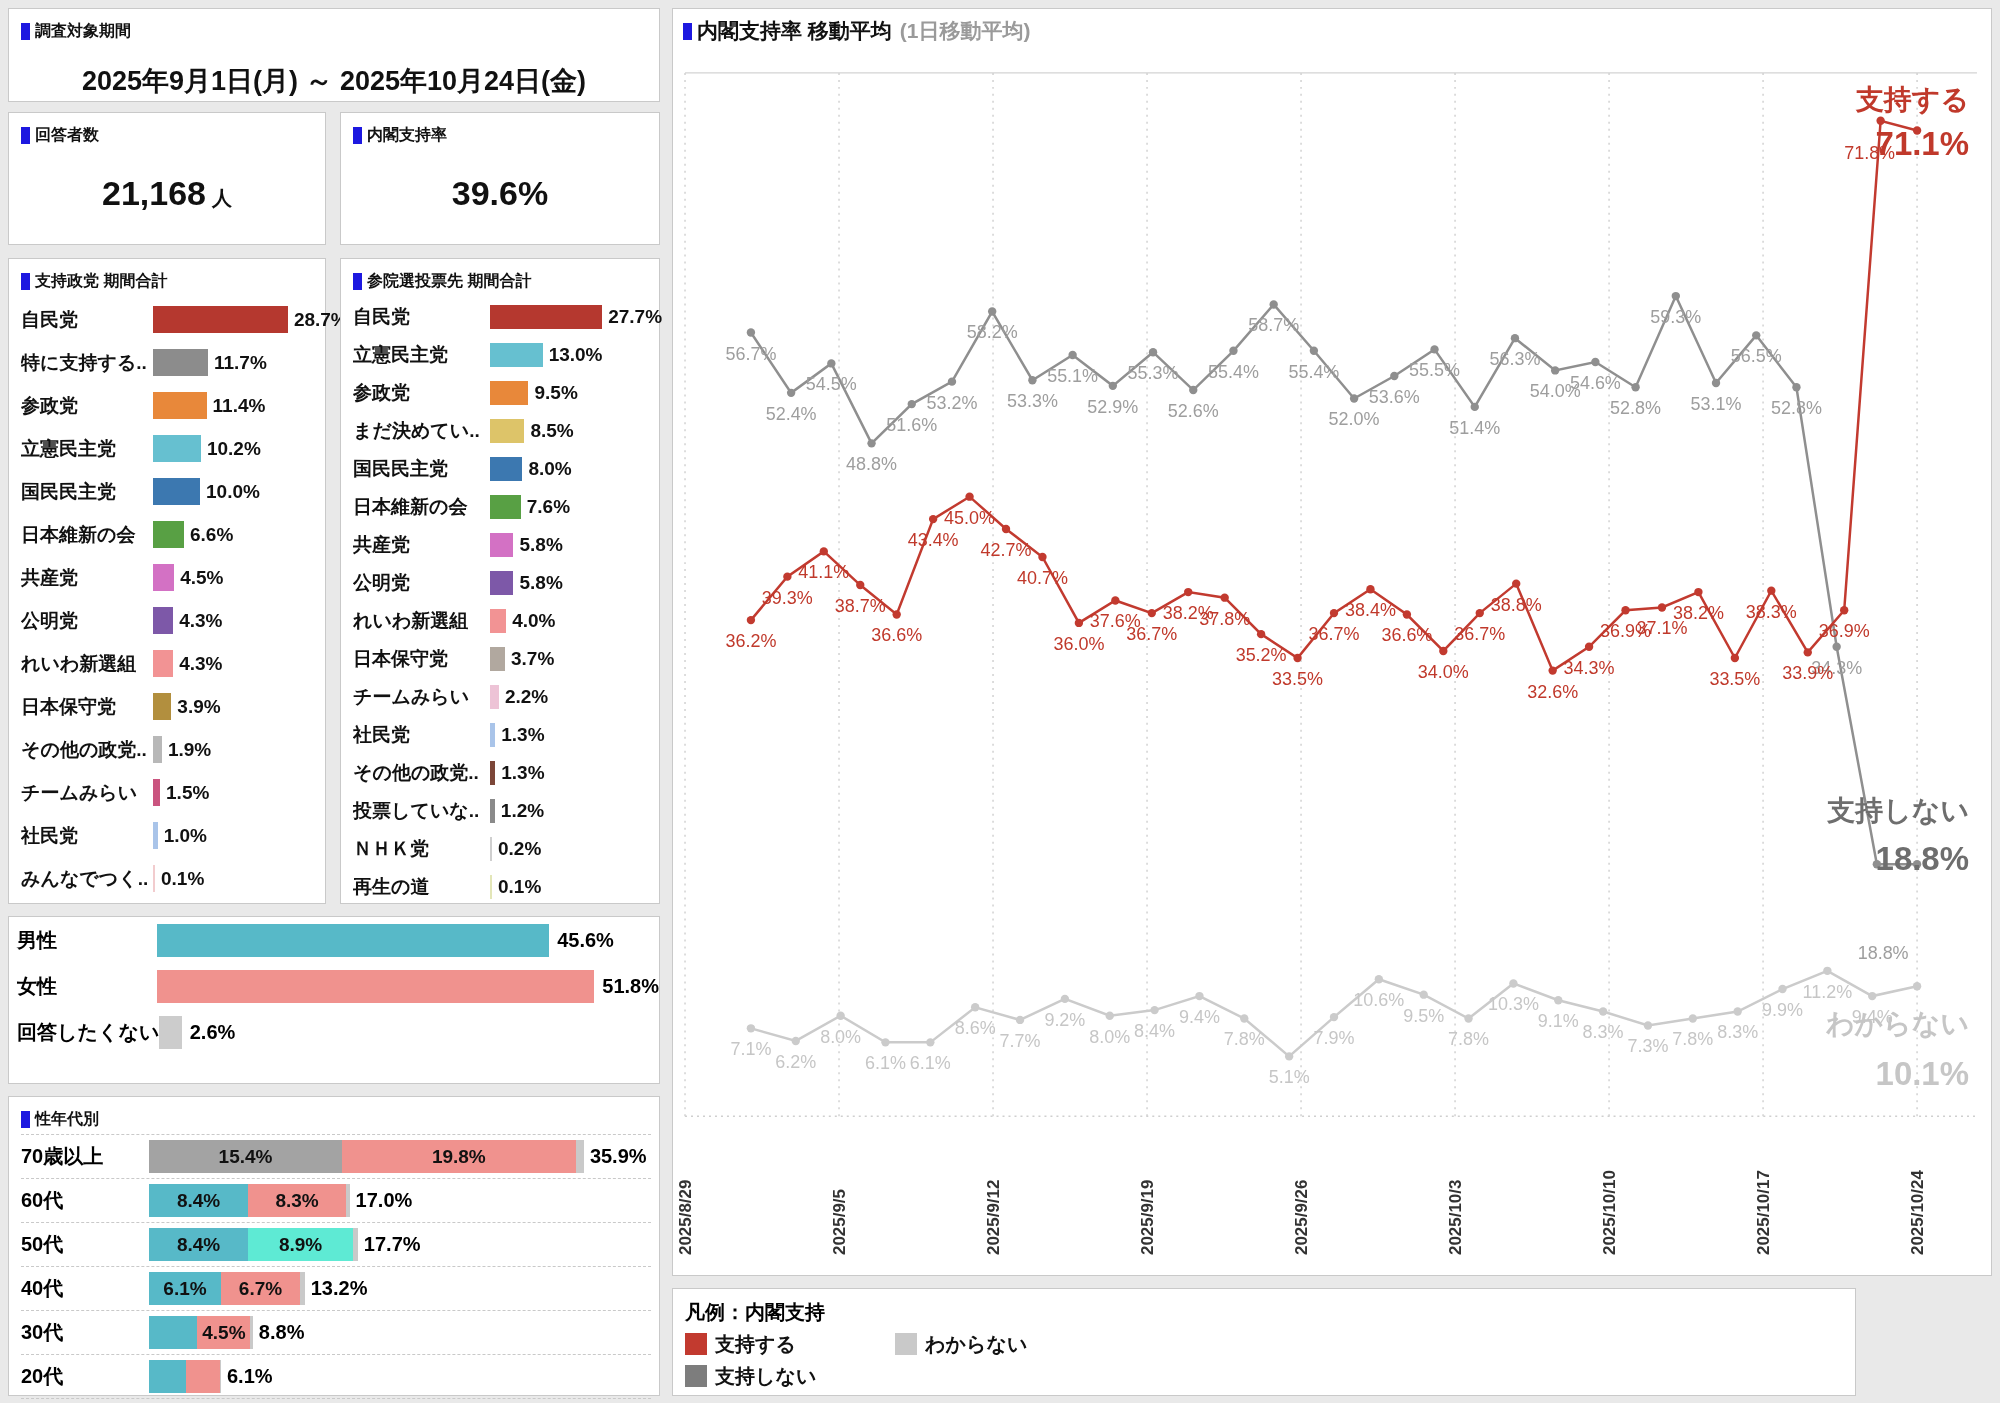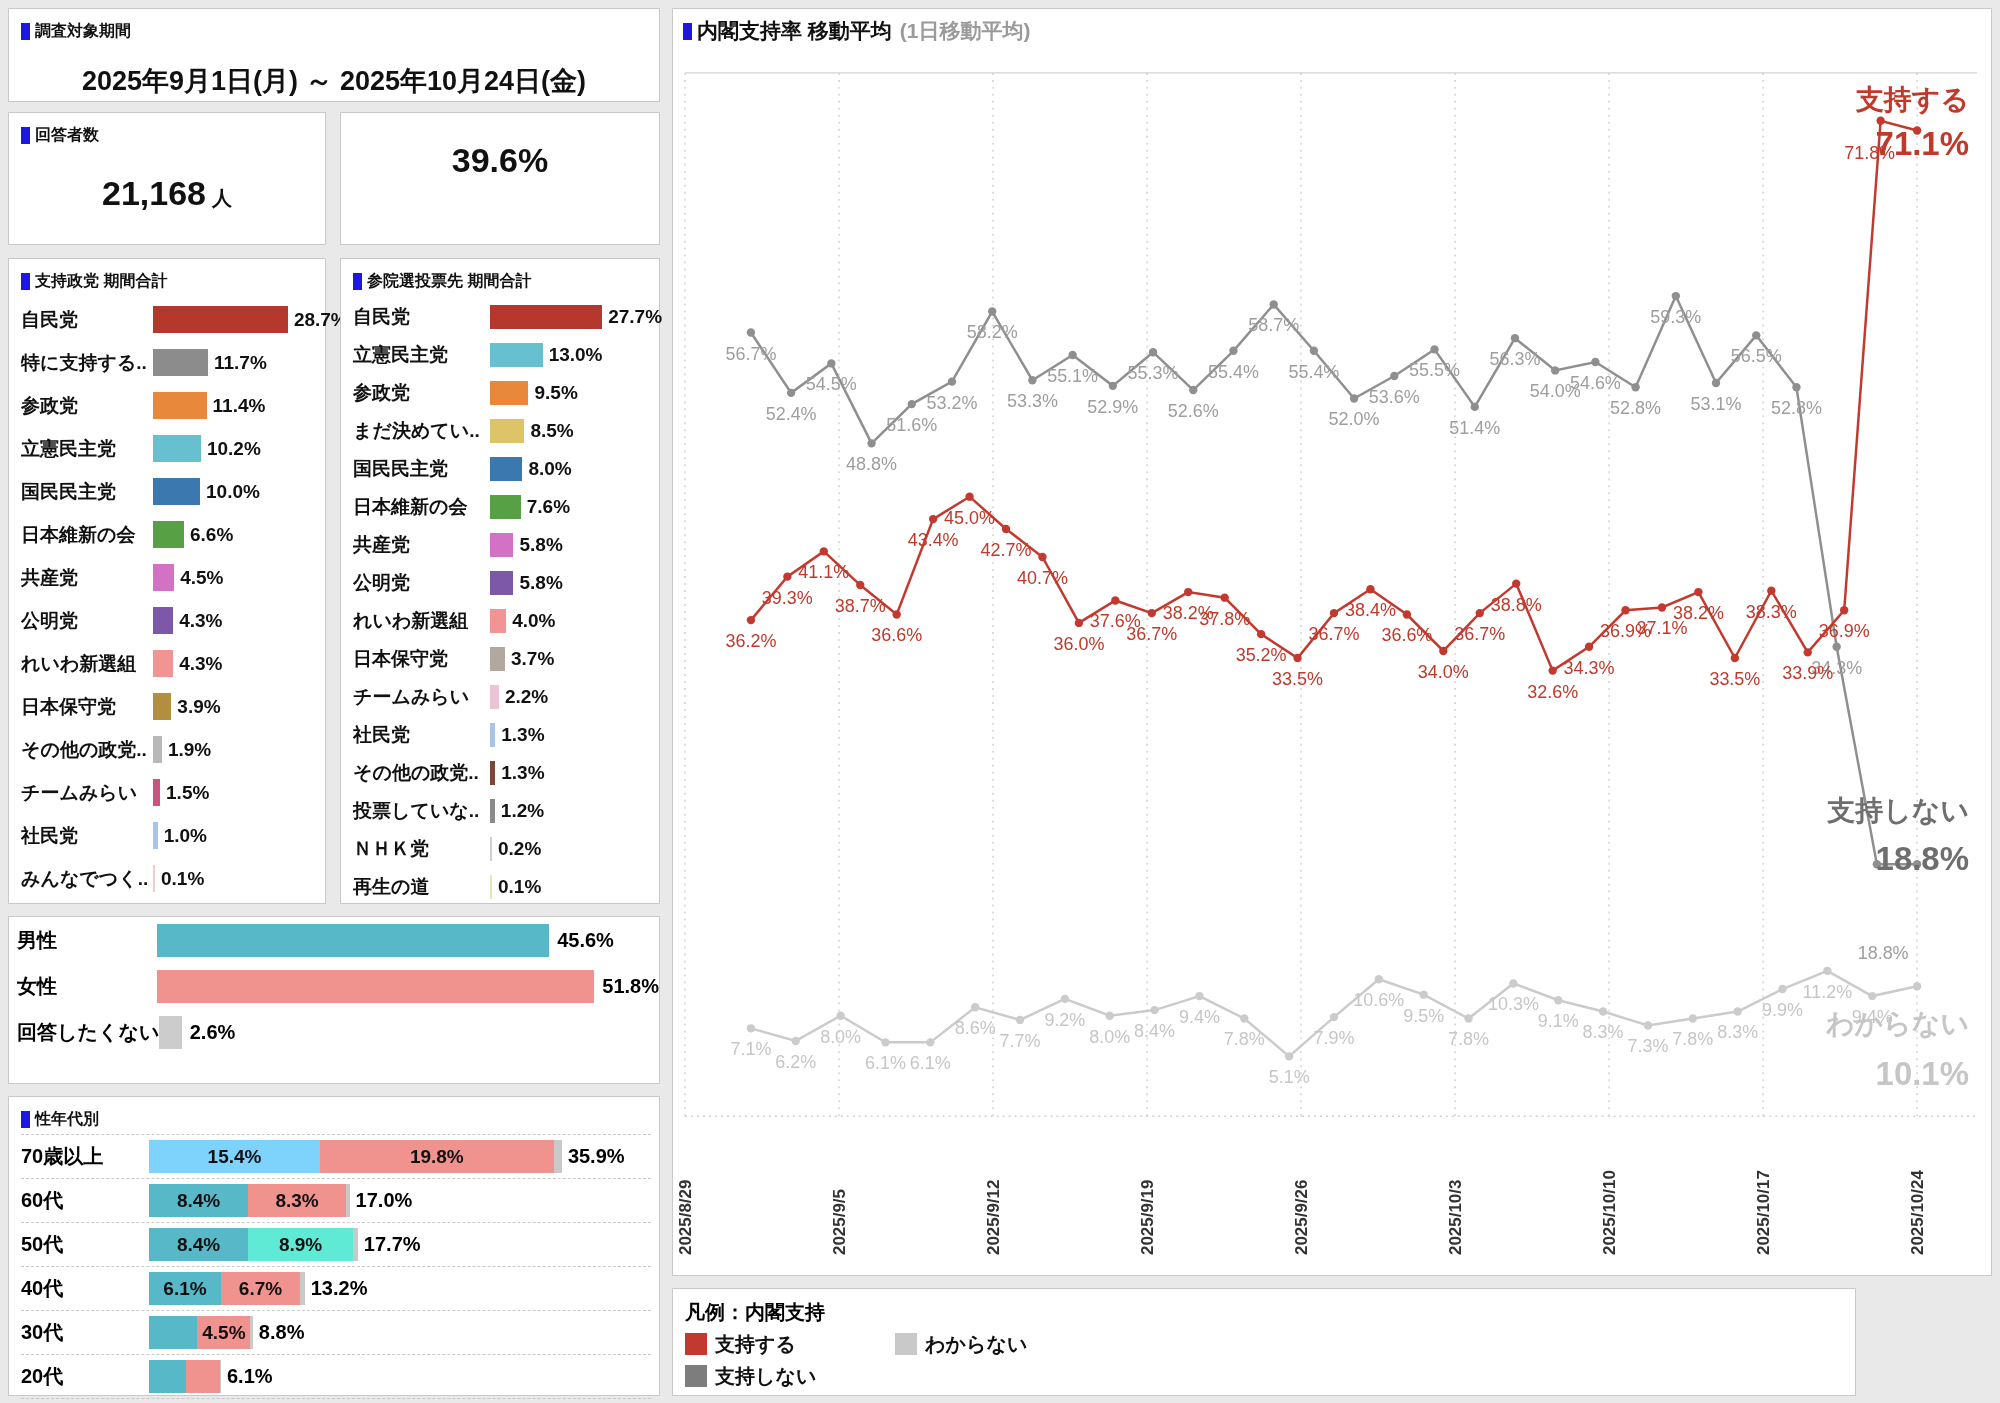--- a/index.html
+++ b/index.html
@@ -56,20 +56,24 @@
 
   <section class="box" id="box-respondents" style="left:8px;top:112px;width:318px;height:133px;">
     <div class="btitle">
         <span class="sq"></span>
         <span>回答者数</span>
       </div>
     <div class="bigval"><span>21,168</span><span class="unit">人</span></div>
   </section>
 
   <section class="box" id="box-approval" style="left:340px;top:112px;width:320px;height:133px;">
+    <div class="btitle">
+        <span class="sq"></span>
+        <span>内閣支持率</span>
+      </div>
     <div class="bigval">39.6%</div>
   </section>
 
   <section class="box" id="box-party" style="left:8px;top:258px;width:318px;height:646px;">
     <div class="btitle">
         <span class="sq"></span>
         <span>支持政党 期間合計</span>
       </div>
     <div class="blist" id="party-list">
         <div class="brow" style="height: 43px;">
@@ -255,21 +259,21 @@
   </section>
 
   <section class="box" id="box-age" style="left:8px;top:1096px;width:652px;height:300px;">
     <div class="btitle">
         <span class="sq"></span>
         <span>性年代別</span>
       </div>
     <div class="agebody" id="age-list">
         <div class="agerow">
           <span class="lbl">70歳以上</span>
-          <span class="seg" style="width: 171px; background: #7dd3fc;">15.4%</span>
+          <span class="seg" style="width: 193px; background: #a3a3a3;">15.4%</span>
           <span class="seg" style="width: 233.64px; background: rgb(240, 146, 142);">19.8%</span>
           <span class="seg" style="width: 8.26px; background: rgb(201, 201, 201);"></span>
           <b class="val">35.9%</b>
         </div>
         <div class="agerow">
           <span class="lbl">60代</span>
           <span class="seg" style="width: 99.12px; background: rgb(87, 185, 200);">8.4%</span>
           <span class="seg" style="width: 97.94px; background: rgb(240, 146, 142);">8.3%</span>
           <span class="seg" style="width: 3.54px; background: rgb(201, 201, 201);"></span>
           <b class="val">17.0%</b>

